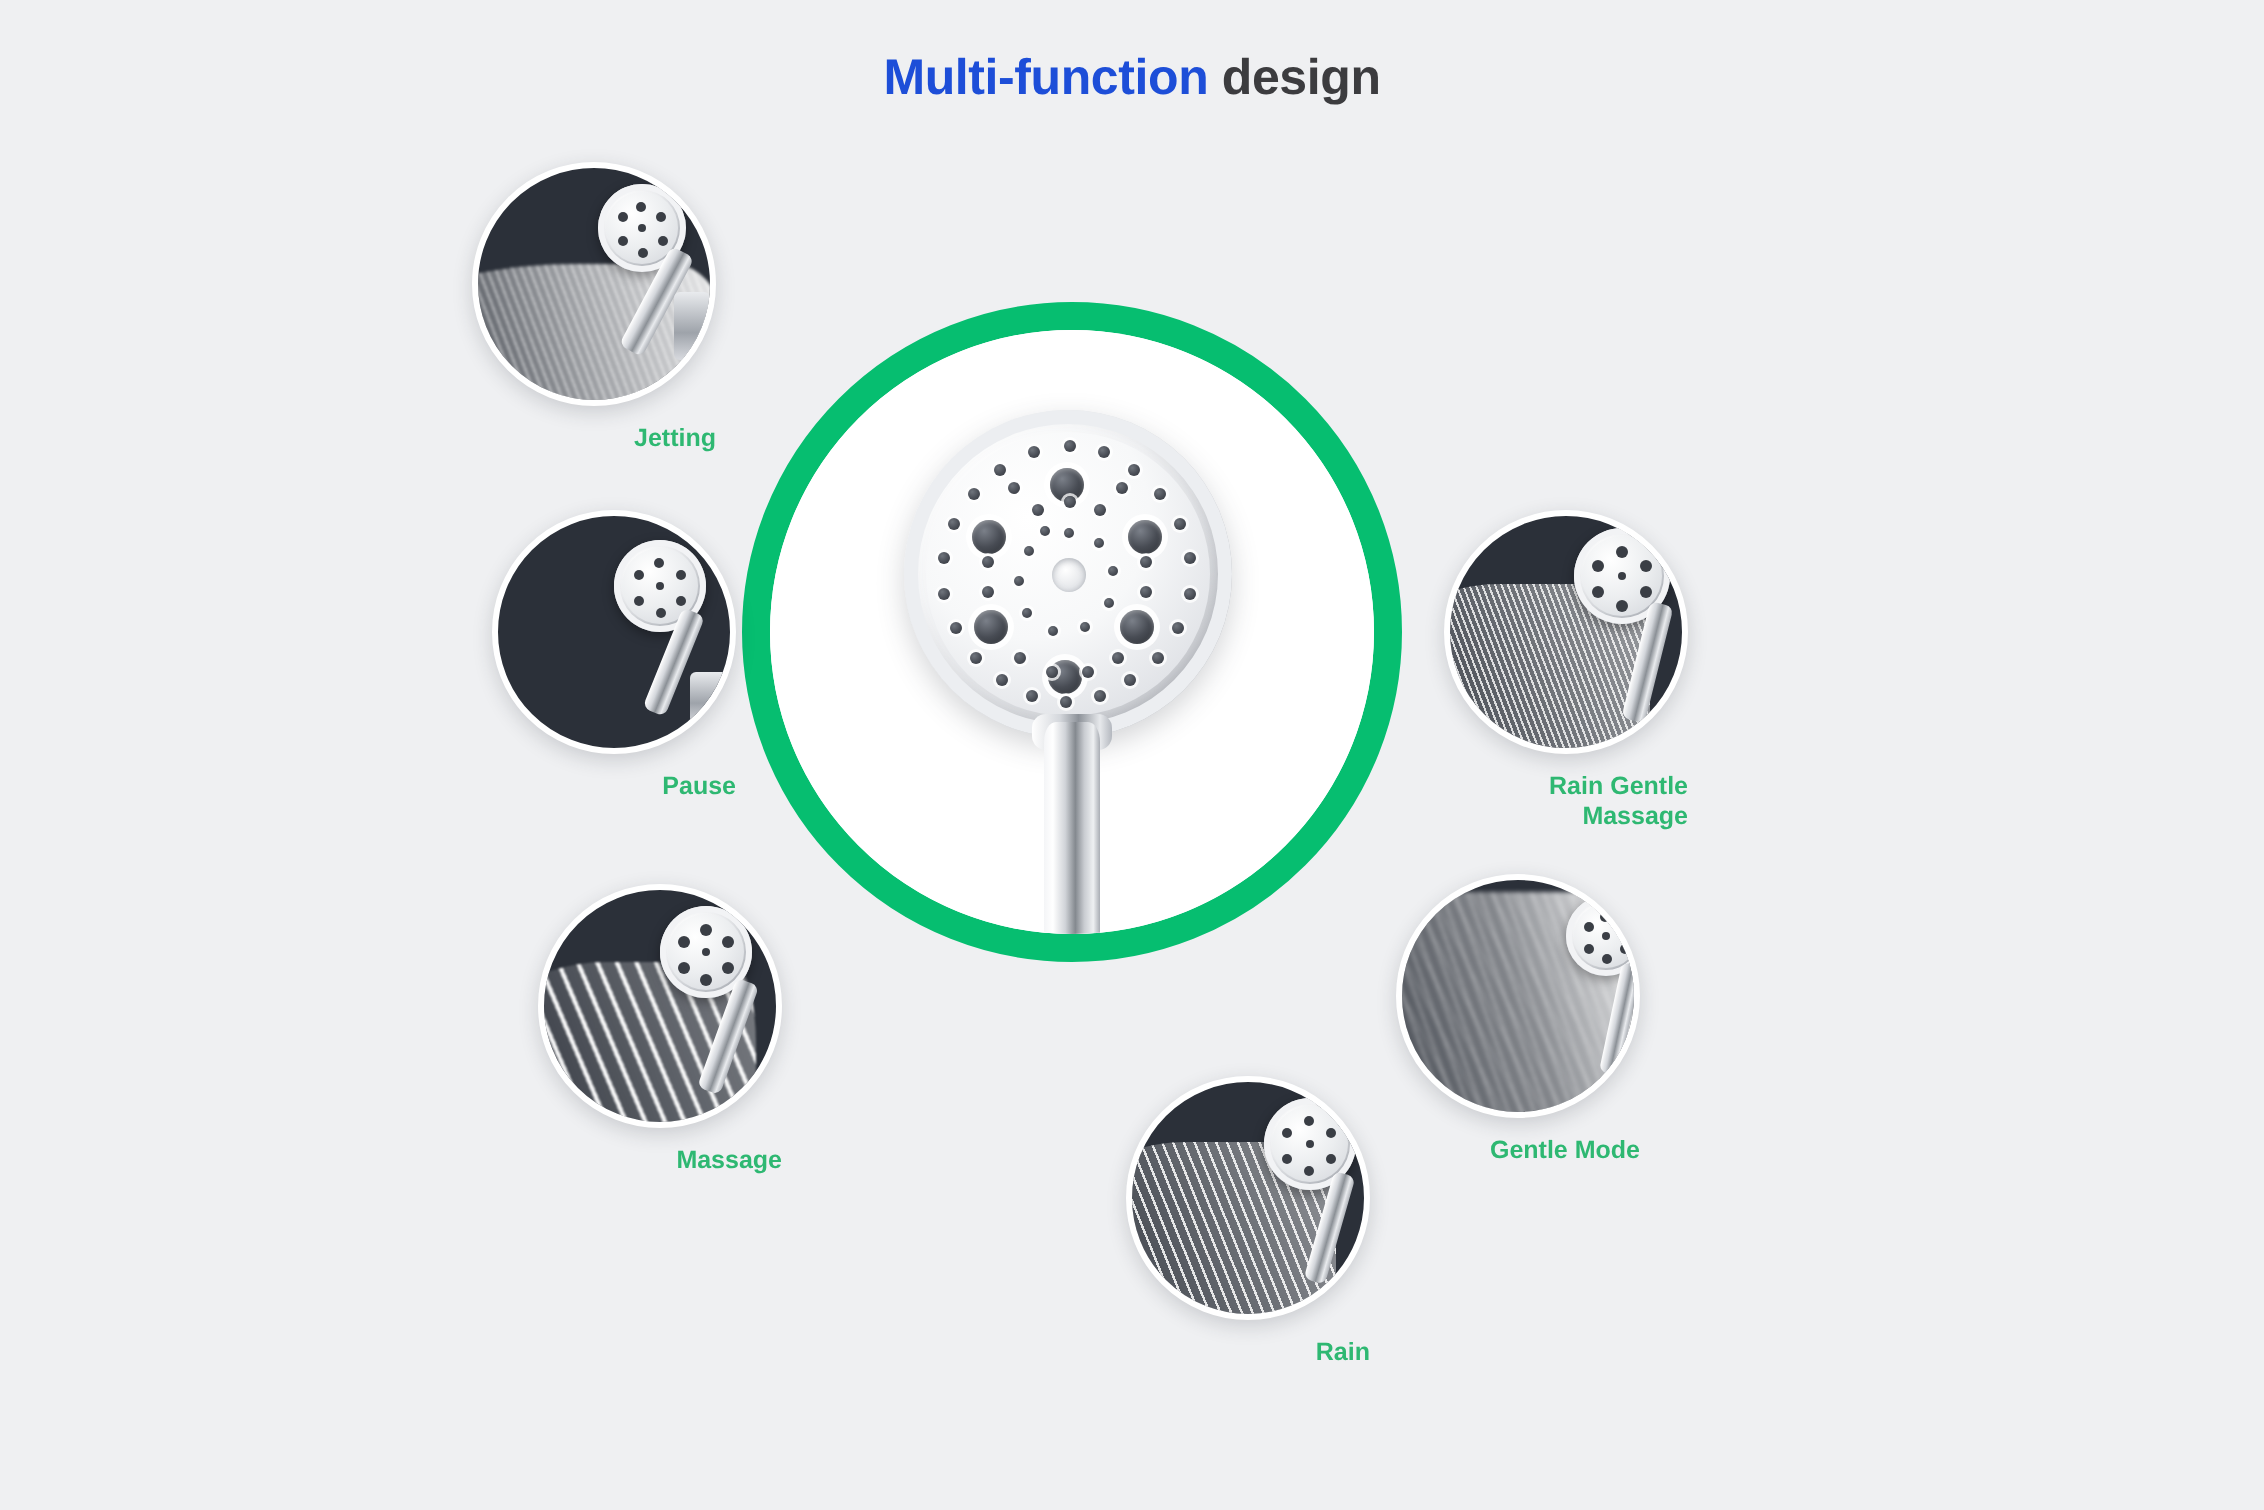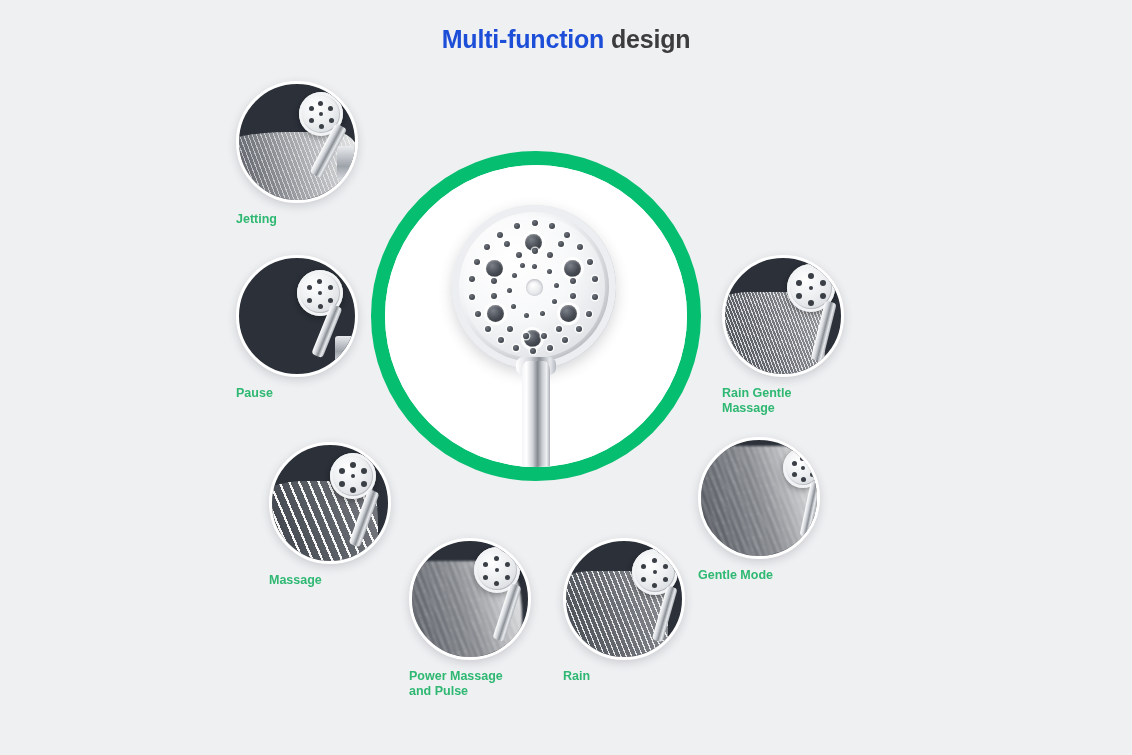--- a/index.html
+++ b/index.html
@@ -144,21 +144,21 @@
     position: relative;
     border-radius: 50%;
     overflow: hidden;
     background: #2b3039;
     border: 3px solid #ffffff;
     box-sizing: border-box;
     box-shadow: 0 3px 10px rgba(40,45,55,0.18);
   }
   .feature .caption {
     margin-top: 9px;
-    text-align: left;
+    text-align: right;
     color: #2eb872;
     font-size: 12.5px;
     font-weight: bold;
     line-height: 15px;
     white-space: pre-line;
   }
 
   
   .bg-navy   { background: radial-gradient(circle at 68% 24%, #3a4049 0%, #2a2f38 48%, #21252c 100%); }
   .bg-black  { background: radial-gradient(circle at 72% 26%, #1b1b1c 0%, #0d0d0e 55%, #070708 100%); }
@@ -337,21 +337,21 @@
           <div class="mini-dot" style="left:6px;top:10px;width:5px;height:5px;"></div>
           <div class="mini-dot" style="left:16px;top:16px;width:4px;height:4px;"></div>
         </div>
       </div>
       <div class="mini-handle" style="left:96px;top:42px;width:13px;height:56px;transform:rotate(28deg);"></div>
       <div class="mini-bracket" style="left:98px;top:62px;width:18px;height:34px;"></div>
     </div>
     <div class="caption">Jetting</div>
   </div>
 
-  <div class="feature" style="left:236px;top:255px;width:122px;">
+  <div class="feature" style="left:246px;top:255px;width:122px;">
     <div class="photo bg-black" style="width:122px;height:122px;">
       <div class="mini-head" style="left:58px;top:12px;width:46px;height:46px;">
         <div class="mface">
           <div class="mini-dot" style="left:16px;top:5px;width:5px;height:5px;"></div>
           <div class="mini-dot" style="left:27px;top:11px;width:5px;height:5px;"></div>
           <div class="mini-dot" style="left:27px;top:24px;width:5px;height:5px;"></div>
           <div class="mini-dot" style="left:17px;top:30px;width:5px;height:5px;"></div>
           <div class="mini-dot" style="left:6px;top:24px;width:5px;height:5px;"></div>
           <div class="mini-dot" style="left:6px;top:11px;width:5px;height:5px;"></div>
           <div class="mini-dot" style="left:17px;top:17px;width:4px;height:4px;"></div>
@@ -375,54 +375,35 @@
           <div class="mini-dot" style="left:5px;top:24px;width:6px;height:6px;"></div>
           <div class="mini-dot" style="left:5px;top:11px;width:6px;height:6px;"></div>
           <div class="mini-dot" style="left:17px;top:17px;width:4px;height:4px;"></div>
         </div>
       </div>
       <div class="mini-handle" style="left:96px;top:46px;width:12px;height:58px;transform:rotate(20deg);"></div>
     </div>
     <div class="caption">Massage</div>
   </div>
 
-  <div class="feature" style="left:409px;top:538px;width:122px;">
+
+  <div class="feature" style="left:563px;top:538px;width:122px;">
     <div class="photo bg-navy" style="width:122px;height:122px;">
-      <div class="spray spray-mist" style="left:-86px;top:20px;"></div>
-      <div class="mini-head" style="left:62px;top:6px;width:46px;height:46px;">
+      <div class="spray spray-streams" style="left:-48px;top:30px;"></div>
+      <div class="mini-head" style="left:66px;top:8px;width:46px;height:46px;">
         <div class="mface">
           <div class="mini-dot" style="left:16px;top:5px;width:5px;height:5px;"></div>
           <div class="mini-dot" style="left:27px;top:11px;width:5px;height:5px;"></div>
           <div class="mini-dot" style="left:27px;top:24px;width:5px;height:5px;"></div>
           <div class="mini-dot" style="left:16px;top:30px;width:5px;height:5px;"></div>
           <div class="mini-dot" style="left:5px;top:24px;width:5px;height:5px;"></div>
           <div class="mini-dot" style="left:5px;top:11px;width:5px;height:5px;"></div>
           <div class="mini-dot" style="left:17px;top:17px;width:4px;height:4px;"></div>
         </div>
       </div>
-      <div class="mini-handle" style="left:98px;top:44px;width:12px;height:58px;transform:rotate(18deg);"></div>
-    </div>
-    <div class="caption">Power Massage
-and Pulse</div>
-  </div>
-
-  <div class="feature" style="left:563px;top:538px;width:122px;">
-    <div class="photo bg-navy" style="width:122px;height:122px;">
-      <div class="spray spray-streams" style="left:-48px;top:30px;"></div>
-      <div class="mini-head" style="left:66px;top:8px;width:46px;height:46px;">
-        <div class="mface">
-          <div class="mini-dot" style="left:16px;top:5px;width:5px;height:5px;"></div>
-          <div class="mini-dot" style="left:27px;top:11px;width:5px;height:5px;"></div>
-          <div class="mini-dot" style="left:27px;top:24px;width:5px;height:5px;"></div>
-          <div class="mini-dot" style="left:16px;top:30px;width:5px;height:5px;"></div>
-          <div class="mini-dot" style="left:5px;top:24px;width:5px;height:5px;"></div>
-          <div class="mini-dot" style="left:5px;top:11px;width:5px;height:5px;"></div>
-          <div class="mini-dot" style="left:17px;top:17px;width:4px;height:4px;"></div>
-        </div>
-      </div>
       <div class="mini-handle" style="left:101px;top:46px;width:11px;height:56px;transform:rotate(16deg);"></div>
     </div>
     <div class="caption">Rain</div>
   </div>
 
   <div class="feature" style="left:698px;top:437px;width:122px;">
     <div class="photo bg-mist" style="width:122px;height:122px;">
       <div class="spray spray-mist" style="left:-80px;top:6px;"></div>
       <div class="mini-head" style="left:82px;top:8px;width:40px;height:40px;">
         <div class="mface">

